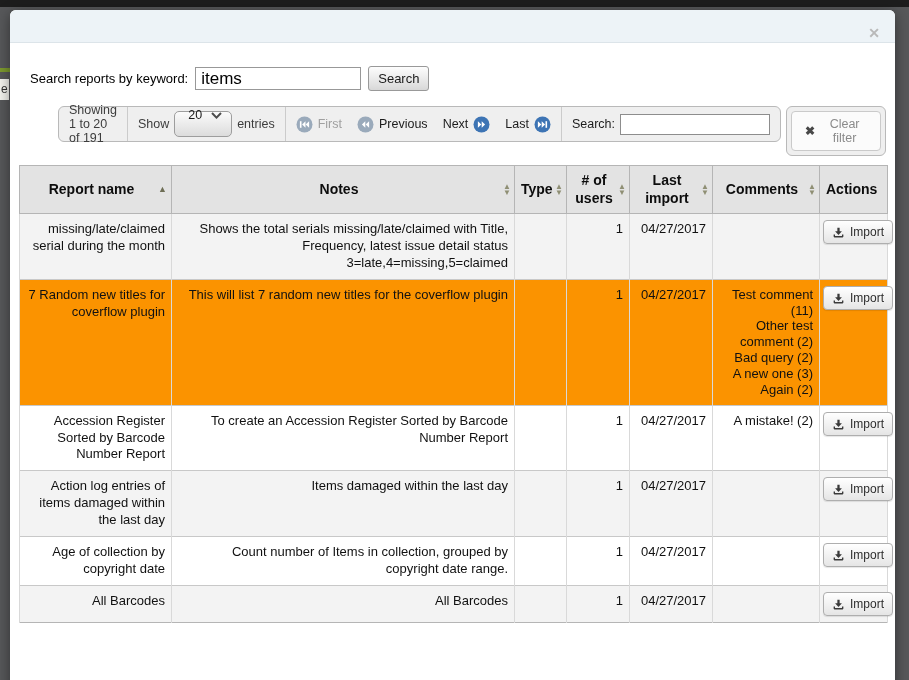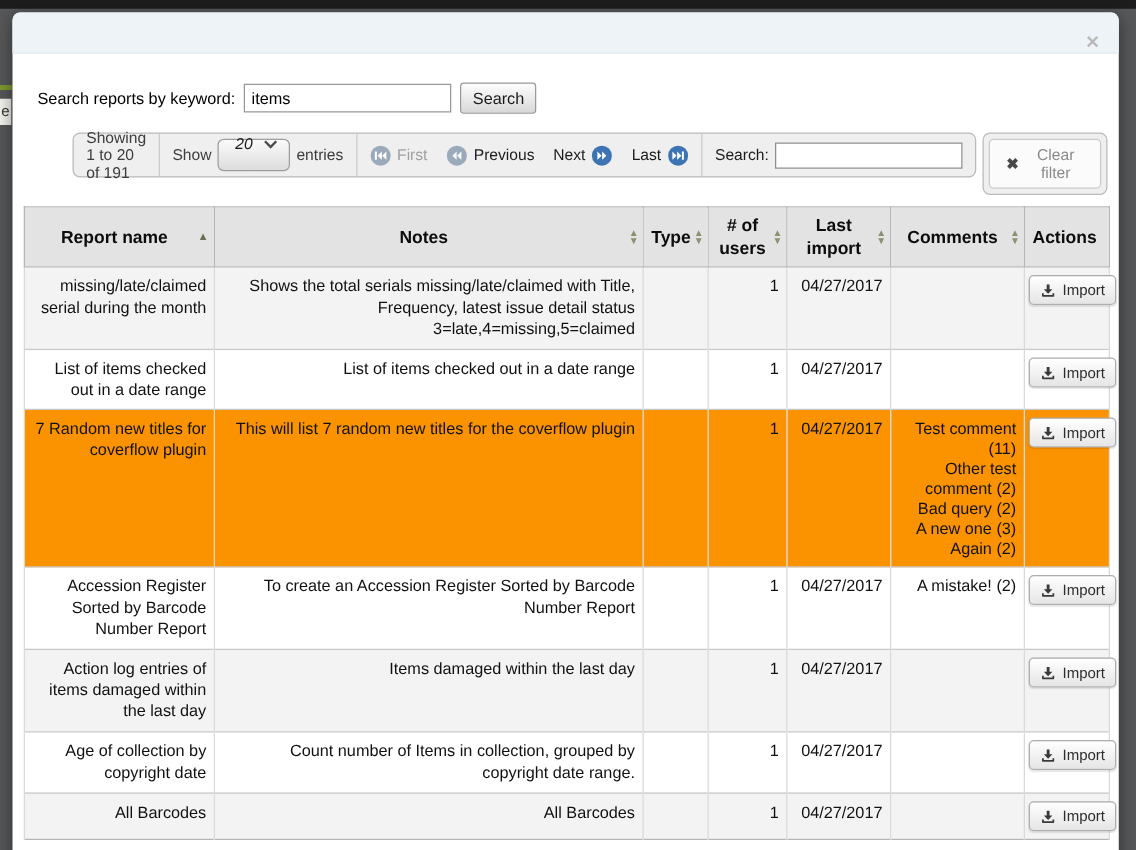--- a/index.html
+++ b/index.html
@@ -38,21 +38,21 @@
     background: none; border: none; line-height: 1;
     font-family: "Liberation Sans", sans-serif;
   }
   .modal-body { padding: 23px 9px 9px 9px; }
 
   
   .kw-row { display: flex; align-items: center; gap: 7px; margin: 0 0 15px 11px; }
   .kw-label { font-size: 13px; color: #000; }
   .kw-input {
     width: 166px; height: 23px; border: 1px solid #989898;
-    padding: 2px 5px; font-size: 13px; font-family: "Liberation Sans", sans-serif;
+    padding: 2px 5px; font-size: 17px; font-family: "Liberation Sans", sans-serif;
   }
   .kw-btn {
     height: 25px; padding: 2px 9px; font-size: 13px; color: #1a1a1a;
     border: 1px solid #999; border-radius: 3px;
     background: linear-gradient(#fdfdfd, #d8d8d8);
     font-family: "Liberation Sans", sans-serif; cursor: pointer;
   }
 
   
   .pager-row { display: flex; align-items: stretch; gap: 5px; margin-bottom: 9px; margin-left: 39px; }
@@ -61,21 +61,21 @@
     background: #efefef; border: 1px solid #b9b9b9; border-radius: 6px;
     height: 36px; font-size: 12.5px; color: #3d3d3d;
   }
   .seg { display: flex; align-items: center; gap: 5px; padding: 0 10px; }
   .seg + .seg { border-left: 1px solid #cbcbcb; }
   .fake-select {
     display: inline-flex; align-items: center; gap: 9px;
     height: 26px; padding: 0 9px 18px 13px;
     border: 1px solid #9d9d9d; border-radius: 5px;
     background: linear-gradient(#fbfbfb, #dcdcdc);
-    color: #1a1a1a; cursor: pointer; font-style: italic;
+    color: #1a1a1a; cursor: pointer;
   }
   .plabel { color: #1c1c1c; cursor: pointer; }
   .plabel.disabled { color: #a0a0a0; cursor: default; }
   .picon { display: inline-block; cursor: pointer; }
   .picon.on circle { fill: var(--pager-blue, #3d74b4); }
   .picon.off circle { fill: var(--pager-gray, #9aaabb); }
   .pg-gap { width: 5px; }
   .filter-label { color: #1c1c1c; }
   .filter-input {
     width: 150px; height: 21px; border: 1px solid #8d8d8d;
@@ -277,35 +277,20 @@
             <td>04/27/2017</td>
             <td></td>
             <td class="actions-cell"><button class="import-btn">
                 <svg width="13" height="13" viewBox="0 0 16 16">
                   <path d="M6.6 2h2.8v4.6h2.8L8 11 3.8 6.6h2.8z" fill="#3a3a3a"></path>
                   <path d="M2 10.6v2.4c0 .6.4 1 1 1h10c.6 0 1-.4 1-1v-2.4h-1.7v1.7H3.7v-1.7z" fill="#3a3a3a"></path>
                 </svg>
                 <span>Import</span>
               </button></td>
           </tr>
-          <tr>
-            <td>List of items checked out in a date range</td>
-            <td>List of items checked out in a date range</td>
-            <td></td>
-            <td>1</td>
-            <td>04/27/2017</td>
-            <td></td>
-            <td class="actions-cell"><button class="import-btn">
-                <svg width="13" height="13" viewBox="0 0 16 16">
-                  <path d="M6.6 2h2.8v4.6h2.8L8 11 3.8 6.6h2.8z" fill="#3a3a3a"></path>
-                  <path d="M2 10.6v2.4c0 .6.4 1 1 1h10c.6 0 1-.4 1-1v-2.4h-1.7v1.7H3.7v-1.7z" fill="#3a3a3a"></path>
-                </svg>
-                <span>Import</span>
-              </button></td>
-          </tr>
           <tr class="highlight">
             <td>7 Random new titles for coverflow plugin</td>
             <td>This will list 7 random new titles for the coverflow plugin</td>
             <td></td>
             <td>1</td>
             <td>04/27/2017</td>
             <td>
               <div class="comment-line">Test comment (11)</div>
               <div class="comment-line">Other test comment (2)</div>
               <div class="comment-line">Bad query (2)</div>

